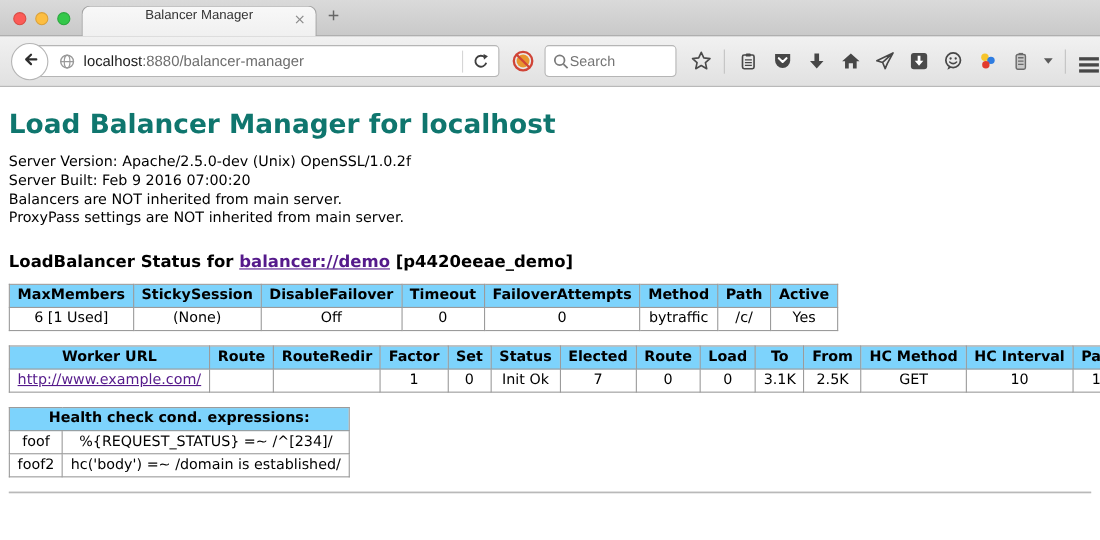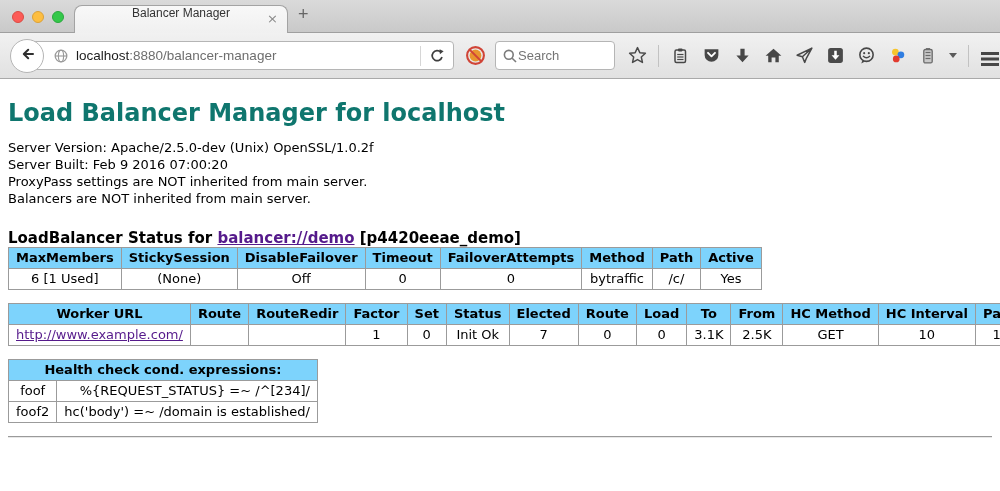--- a/index.html
+++ b/index.html
@@ -52,30 +52,30 @@
   .caret-down { width:0; height:0; border-left:4px solid transparent;
     border-right:4px solid transparent; border-top:5px solid #5a5a5a; }
   .hamburger { width:18px; height:2.5px; background:#474747;
     box-shadow:0 5.5px 0 #474747, 0 11px 0 #474747; margin-bottom:11px; }
   .menu-wrap { width:20px; height:20px; display:flex; align-items:flex-end; justify-content:center; }
 
   
   .content { background:#fff; height:412px; padding:0 8px; }
   h1 { font-size:24px; font-weight:bold; color:#0f766e; padding-top:20px; margin-bottom:12px; }
   .info-line { font-size:13px; line-height:17px; color:#000; }
-  h3.lb-head { font-size:15px; font-weight:bold; margin-top:22px; }
+  h3.lb-head { font-size:15px; font-weight:bold; margin-top:22px; margin-bottom:11px; }
   a.vlink { color:#551a8b; text-decoration:underline; font-weight:bold; }
   a.vlink-n { color:#551a8b; text-decoration:underline; }
 
   table { border-collapse:collapse; font-size:13px; margin-bottom:13px; }
   th, td { border:1px solid #9b9b9b; padding:2px 7px; text-align:center;
     line-height:16px; white-space:nowrap; }
   th { background:#7dd3fc; font-weight:bold; }
   td { background:#fff; }
-  td.left, th.left-pad { text-align:right; }
+  td.left, th.left-pad { text-align:center; }
   .empty-cell { min-width:30px; }
   hr.footer-rule { border:none; border-top:1px solid #9a9a9a;
     border-bottom:1px solid #e8e8e8; margin-top:2px; }
 </style>
 </head>
 <body>
 
 <div class="tabstrip">
   <div class="traffic">
     <div class="light red"></div>
@@ -207,22 +207,22 @@
 
   </div>
 </div>
 
 <div class="content">
   <h1>Load Balancer Manager for localhost</h1>
 
   <div>
     <div class="info-line">Server Version: Apache/2.5.0-dev (Unix) OpenSSL/1.0.2f</div>
     <div class="info-line">Server Built: Feb 9 2016 07:00:20</div>
+    <div class="info-line">Balancers are NOT inherited from main server.</div>
     <div class="info-line">ProxyPass settings are NOT inherited from main server.</div>
-    <div class="info-line">Balancers are NOT inherited from main server.</div>
   </div>
 
   <h3 class="lb-head"><span>LoadBalancer Status for </span><a href="#" class="vlink">balancer://demo</a><span> [p4420eeae_demo]</span></h3>
 
   <table>
     <tbody>
         <tr>
       <th>MaxMembers</th>
       <th>StickySession</th>
       <th>DisableFailover</th>

